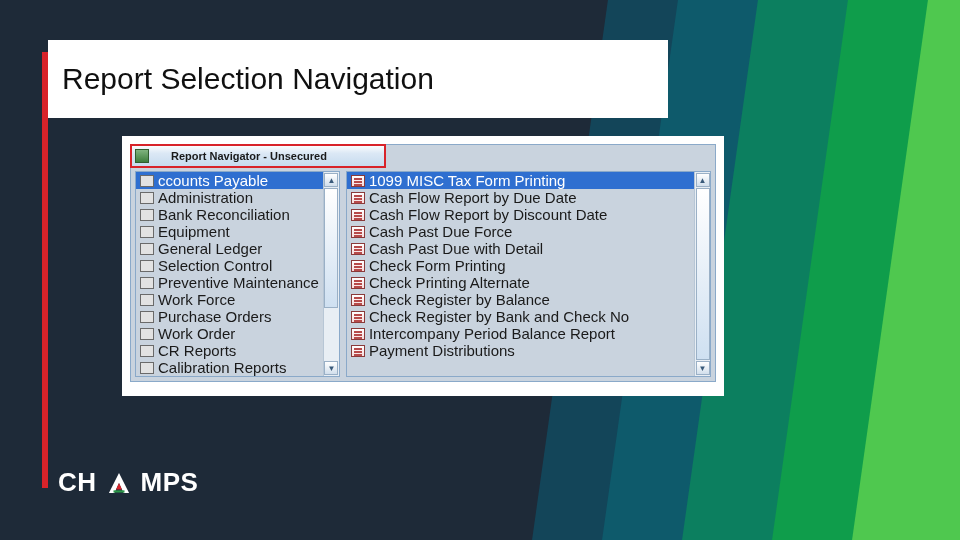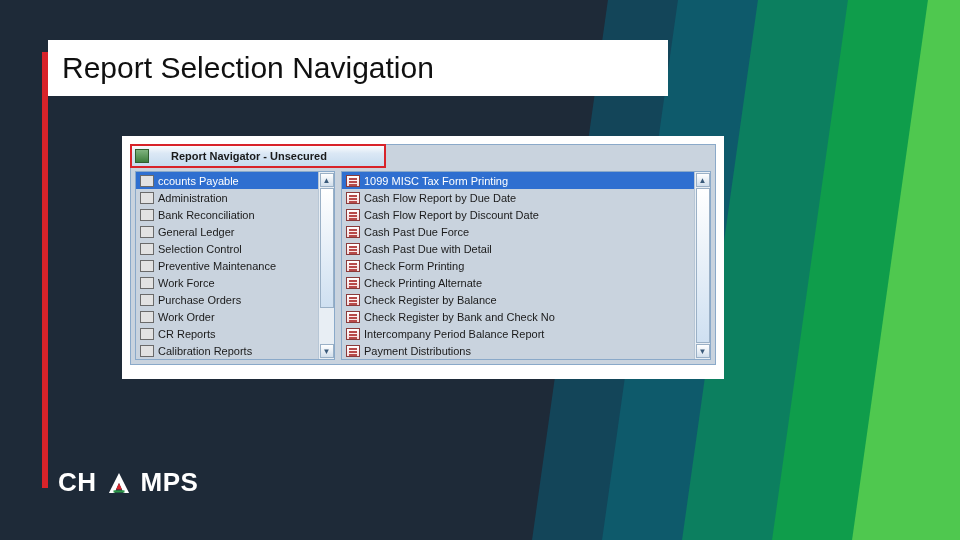--- a/index.html
+++ b/index.html
@@ -23,21 +23,21 @@
     position: absolute;
     left: 42px; top: 52px; bottom: 52px;
     width: 6px; background: #d8232a;
   }
 
   
   .title-card {
     position: absolute;
     left: 48px; top: 40px;
     width: 620px;
-    height: 56px;
+    height: 78px;
     background: #ffffff;
     display: flex;
     align-items: center;
     padding-left: 14px;
   }
   .title-text {
     font-family: "Trebuchet MS", "Segoe UI", sans-serif;
     font-size: 30px;
     color: #101010;
     font-weight: 400;
@@ -86,21 +86,21 @@
   }
   .pane {
     background: #c9d3de;
     border: 1px solid #8aa9c9;
   }
   .pane.left { flex: 0 0 200px; position: relative; }
   .pane.right { flex: 1; position: relative; }
 
   .list {
     font-family: Tahoma, "Segoe UI", sans-serif;
-    font-size: 11px;
+    font-size: 15px;
     color: #1a1a1a;
   }
   .row {
     display: flex;
     align-items: center;
     gap: 4px;
     height: 17px;
     padding: 0 4px 0 4px;
     white-space: nowrap;
     cursor: default;
@@ -208,20 +208,24 @@
               <span class="icon module"></span>
               <span>ccounts Payable</span>
             </div>
             <div class="row">
               <span class="icon module"></span>
               <span>Administration</span>
             </div>
             <div class="row">
               <span class="icon module"></span>
               <span>Bank Reconciliation</span>
+            </div>
+            <div class="row">
+              <span class="icon module"></span>
+              <span>Equipment</span>
             </div>
             <div class="row">
               <span class="icon module"></span>
               <span>General Ledger</span>
             </div>
             <div class="row">
               <span class="icon module"></span>
               <span>Selection Control</span>
             </div>
             <div class="row">

